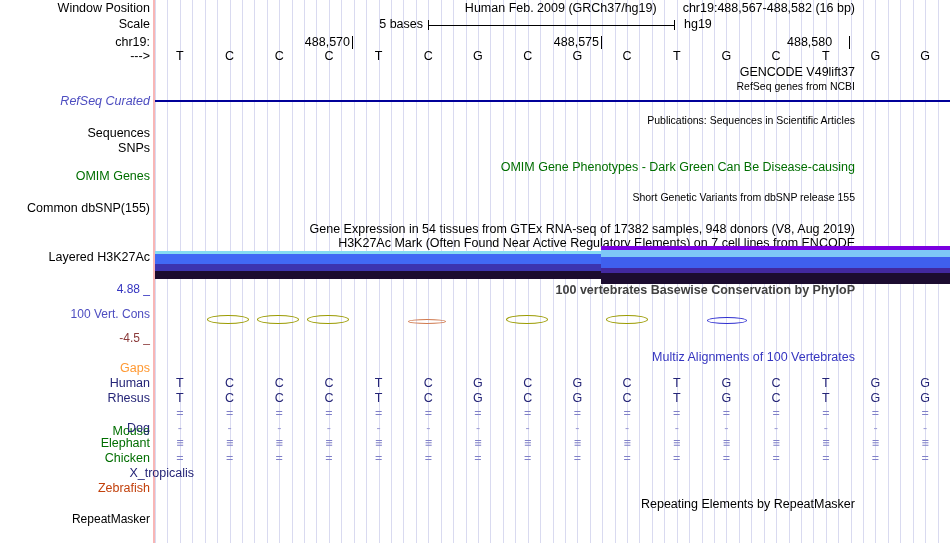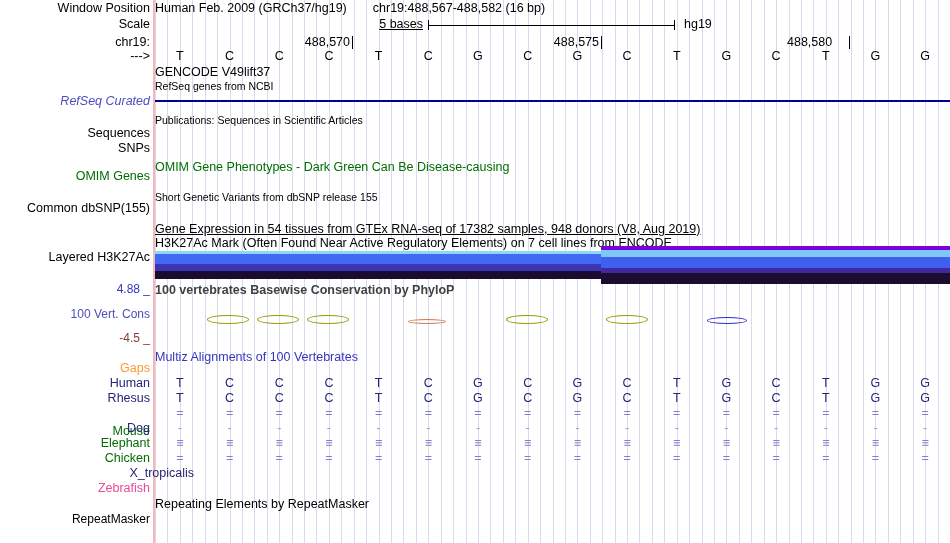--- a/index.html
+++ b/index.html
@@ -4,28 +4,28 @@
 <style>
   html,body{margin:0;padding:0;background:#fff;}
   #browser{
     position:relative;width:950px;height:543px;background:#fff;overflow:hidden;
     font-family:"Liberation Sans",sans-serif;color:#000;
   }
   .abs{position:absolute;}
   #grid-bg{left:155px;top:0;width:795px;height:543px;
     background-image:repeating-linear-gradient(to right,#d9daf0 0px,#d9daf0 1px,transparent 1px,transparent 12.422px);}
   #pink-line{left:153px;top:0;width:2px;height:543px;background:#f8b6b6;}
-  .center-line{left:155px;width:700px;text-align:left;white-space:nowrap;line-height:13px;}
+  .center-line{left:155px;width:700px;text-align:right;white-space:nowrap;line-height:13px;}
   .seq-cell{height:14px;line-height:14px;text-align:center;font-size:12.5px;}
   .tickmark{width:1px;background:#000;}
   .hline{background:#000;}
   .ellipse{border-radius:50%;background:transparent;}
   #header-line{top:2px;font-size:12.5px;}
   #header-line .gap{display:inline-block;width:26px;}
-  #scale-value{left:155px;width:268px;top:18px;text-align:right;font-size:12.5px;line-height:13px;text-decoration:underline;}
+  #scale-value{left:155px;width:268px;top:18px;text-align:right;font-size:12.5px;line-height:13px;}
   #genome-label{left:684px;top:18px;font-size:12.5px;line-height:13px;}
 </style>
 </head>
 <body>
 
 <div id="browser">
   <div id="grid-bg" class="abs"></div>
   <div id="pink-line" class="abs"></div>
 
   <div id="header-line" class="abs center-line"><span>Human Feb. 2009 (GRCh37/hg19)</span><span class="gap"></span><span>chr19:488,567-488,582 (16 bp)</span></div>
@@ -77,21 +77,21 @@
       <div class="abs" style="left: 0px; top: 308px; width: 150px; text-align: right; white-space: nowrap; font-size: 12px; line-height: 13px; color: rgb(77, 77, 192);">100 Vert. Cons</div>
       <div class="abs" style="left: 0px; top: 332px; width: 150px; text-align: right; white-space: nowrap; font-size: 12px; line-height: 13px; color: rgb(139, 58, 58);">-4.5 _</div>
       <div class="abs" style="left: 0px; top: 513px; width: 150px; text-align: right; white-space: nowrap; font-size: 12px; line-height: 13px; color: rgb(0, 0, 0);">RepeatMasker</div>
     </div>
   <div id="titles-layer" class="abs" style="left:0;top:0;">
       <div class="abs center-line" style="top: 66px; font-size: 12.5px; color: rgb(0, 0, 0);">GENCODE V49lift37</div>
       <div class="abs center-line" style="top: 80px; font-size: 10.5px; color: rgb(0, 0, 0);">RefSeq genes from NCBI</div>
       <div class="abs center-line" style="top: 114px; font-size: 10.5px; color: rgb(0, 0, 0);">Publications: Sequences in Scientific Articles</div>
       <div class="abs center-line" style="top: 161px; font-size: 12.5px; color: rgb(0, 110, 0);">OMIM Gene Phenotypes - Dark Green Can Be Disease-causing</div>
       <div class="abs center-line" style="top: 191px; font-size: 10.5px; color: rgb(0, 0, 0);">Short Genetic Variants from dbSNP release 155</div>
-      <div class="abs center-line" style="top: 223px; font-size: 12.5px; color: rgb(0, 0, 0); text-decoration: underline;">Gene Expression in 54 tissues from GTEx RNA-seq of 17382 samples, 948 donors (V8, Aug 2019)</div>
+      <div class="abs center-line" style="top: 223px; font-size: 12.5px; color: rgb(0, 0, 0);">Gene Expression in 54 tissues from GTEx RNA-seq of 17382 samples, 948 donors (V8, Aug 2019)</div>
       <div class="abs center-line" style="top: 237px; font-size: 12.5px; color: rgb(0, 0, 0);">H3K27Ac Mark (Often Found Near Active Regulatory Elements) on 7 cell lines from ENCODE</div>
       <div class="abs center-line" style="top: 284px; font-size: 12.5px; color: #404040; font-weight: bold;">100 vertebrates Basewise Conservation by PhyloP</div>
       <div class="abs center-line" style="top: 351px; font-size: 12.5px; color: rgb(53, 53, 192);">Multiz Alignments of 100 Vertebrates</div>
       <div class="abs center-line" style="top: 498px; font-size: 12.5px; color: rgb(0, 0, 0);">Repeating Elements by RepeatMasker</div>
     </div>
   <div id="tracks-layer" class="abs" style="left:0;top:0;">
       <div class="abs" style="left: 155px; top: 100px; width: 795px; height: 2px; background: rgb(0, 0, 153);"></div>
       <div class="abs" style="left: 155px; top: 0px; width: 446px; height: 0px;">
         <div class="abs" style="left: 0px; top: 251px; width: 446px; height: 3px; background: rgb(134, 220, 242);"></div>
         <div class="abs" style="left: 0px; top: 254px; width: 446px; height: 10px; background: rgb(65, 105, 245);"></div>
@@ -211,15 +211,15 @@
       <div class="abs seq-cell" style="left: 502.812px; top: 451px; width: 49.6875px; color: rgb(128, 128, 200);">=</div>
       <div class="abs seq-cell" style="left: 552.5px; top: 451px; width: 49.6875px; color: rgb(128, 128, 200);">=</div>
       <div class="abs seq-cell" style="left: 602.188px; top: 451px; width: 49.6875px; color: rgb(128, 128, 200);">=</div>
       <div class="abs seq-cell" style="left: 651.875px; top: 451px; width: 49.6875px; color: rgb(128, 128, 200);">=</div>
       <div class="abs seq-cell" style="left: 701.562px; top: 451px; width: 49.6875px; color: rgb(128, 128, 200);">=</div>
       <div class="abs seq-cell" style="left: 751.25px; top: 451px; width: 49.6875px; color: rgb(128, 128, 200);">=</div>
       <div class="abs seq-cell" style="left: 800.938px; top: 451px; width: 49.6875px; color: rgb(128, 128, 200);">=</div>
       <div class="abs seq-cell" style="left: 850.625px; top: 451px; width: 49.6875px; color: rgb(128, 128, 200);">=</div>
       <div class="abs seq-cell" style="left: 900.312px; top: 451px; width: 49.6875px; color: rgb(128, 128, 200);">=</div>
       <div class="abs" style="left: 0px; top: 467px; width: 150px; text-align: right; white-space: nowrap; font-size: 12.5px; line-height: 13px; color: rgb(37, 37, 119); margin-left: 44px;">X_tropicalis</div>
-      <div class="abs" style="left: 0px; top: 482px; width: 150px; text-align: right; white-space: nowrap; font-size: 12.5px; line-height: 13px; color: #ec4899;">Zebrafish</div>
+      <div class="abs" style="left: 0px; top: 482px; width: 150px; text-align: right; white-space: nowrap; font-size: 12.5px; line-height: 13px; color: #c2410c;">Zebrafish</div>
     </div>
 </div>
 
 </body></html>

